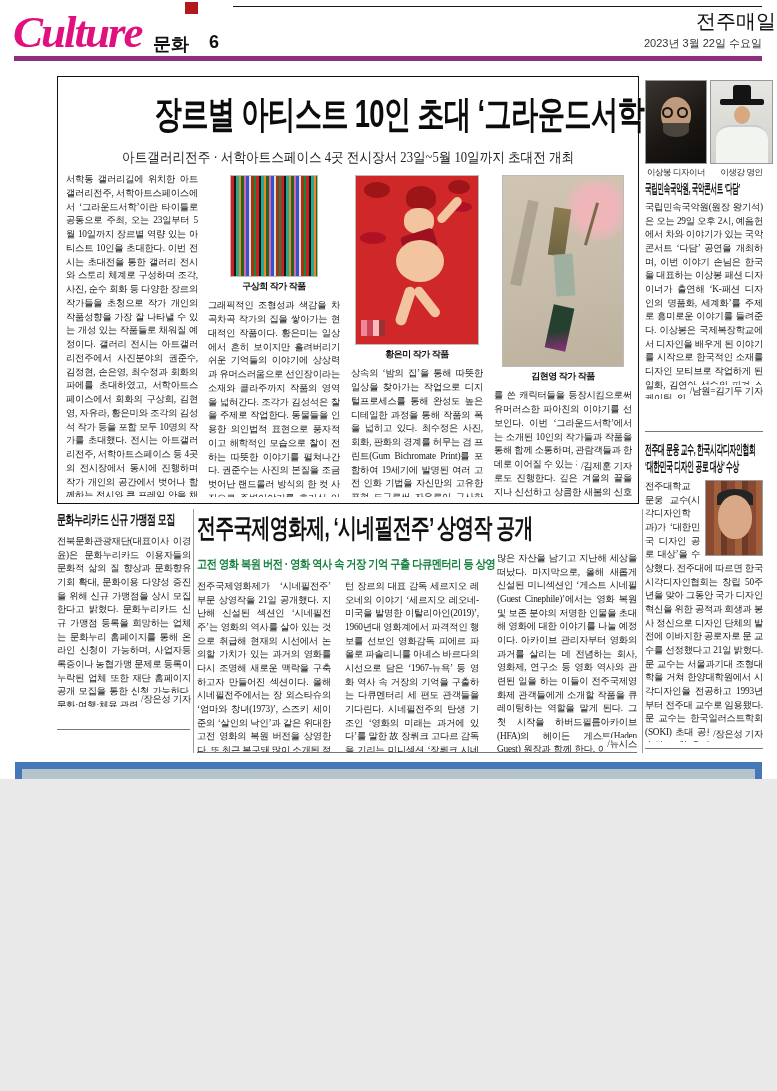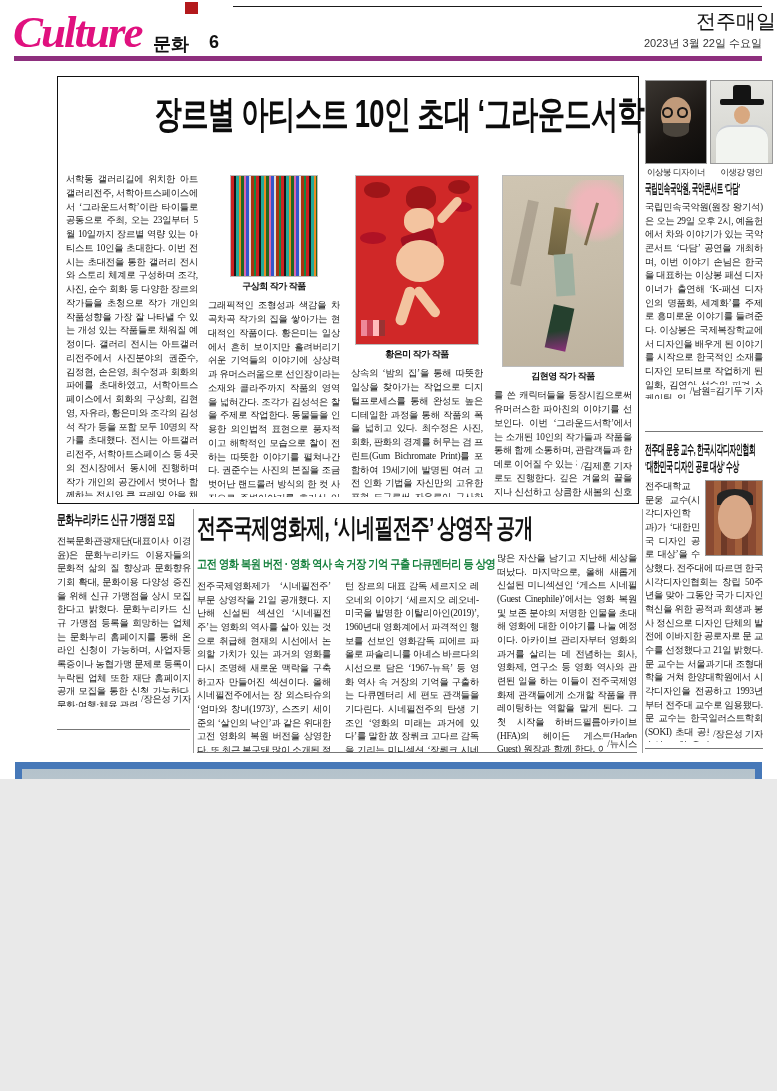--- a/index.html
+++ b/index.html
@@ -125,20 +125,23 @@
   <div class="abs section-ko">문화</div>
   <div class="abs page-num">6</div>
   <div class="abs masthead">전주매일</div>
   <div class="abs date-line">2023년 3월 22일 수요일</div>
   <div class="abs magenta-rule"></div>
 
   <div class="abs main-box">
     <div class="abs main-headline">
       <span class="cond-c" style="transform:scaleX(.72)">장르별 아티스트 10인 초대 ‘그라운드서학’</span>
     </div>
+    <div class="abs main-subhead">
+      <span class="cond-c" style="transform:scaleX(.9)">아트갤러리전주 · 서학아트스페이스 4곳 전시장서 23일~5월 10일까지 초대전 개최</span>
+    </div>
 
     <div class="col col1">서학동 갤러리길에 위치한 아트갤러리전주, 서학아트스페이스에서 ‘그라운드서학’이란 타이틀로 공동으로 주최, 오는 23일부터 5월 10일까지 장르별 역량 있는 아티스트 10인을 초대한다. 이번 전시는 초대전을 통한 갤러리 전시와 스토리 체계로 구성하며 조각, 사진, 순수 회화 등 다양한 장르의 작가들을 초청으로 작가 개인의 작품성향을 가장 잘 나타낼 수 있는 개성 있는 작품들로 채워질 예정이다. 갤러리 전시는 아트갤러리전주에서 사진분야의 권준수, 김정현, 손은영, 최수정과 회화의 파에를 초대하였고, 서학아트스페이스에서 회화의 구상희, 김현영, 자유라, 황은미와 조각의 김성석 작가 등을 포함 모두 10명의 작가를 초대했다. 전시는 아트갤러리전주, 서학아트스페이스 등 4곳의 전시장에서 동시에 진행하며 작가 개인의 공간에서 벗어나 함께하는 전시와 큰 프레임 안을 채워가는 의미로 작가, 관람객 모두에게 새봄의 생동감을 전달할 것으로 보인다. 구상희는 소외된 공간과 낡은 소재인 헤진의 화려한 색감으로 추상과 구상 화폭의 경계를 넘나든다. 빈 캔버스 위로 물감이 겹쳐지고 사라져 물들어 가는 과정을 통해 색들의 하모니를 채워가는 아늑하고 깊이 있는 작품을 선보인다. 자유라는 시각디자인 출신답게</div>
 
     <div class="col col2">
       <div class="art art1"></div>
       <div class="art-caption">구상희 작가 작품</div>
       <div>그래픽적인 조형성과 색감을 차곡차곡 작가의 집을 쌓아가는 현대적인 작품이다. 황은미는 일상에서 흔히 보이지만 흘려버리기 쉬운 기억들의 이야기에 상상력과 유머스러움으로 선인장이라는 소재와 콜라주까지 작품의 영역을 넓혀간다. 조각가 김성석은 찰을 주제로 작업한다. 동물들을 인용한 의인법적 표현으로 풍자적이고 해학적인 모습으로 찰이 전하는 따뜻한 이야기를 펼쳐나간다. 권준수는 사진의 본질을 조금 벗어난 랜드롤러 방식의 한 컷 사진으로 주변이야기를 호기심 있게 보여준다. 김정현은 교정 ‘검프린트의 하나인 시아노 타입 및 카본프린트’ 등 현재 소멸되어가는 초창기 사진술을 복원하여 본인만의 독특한 아이덴티티를 구축하고 있다. 손은영은 가족과 함께하는 기억 속에서 상</div>
     </div>
 
     <div class="col col3">

